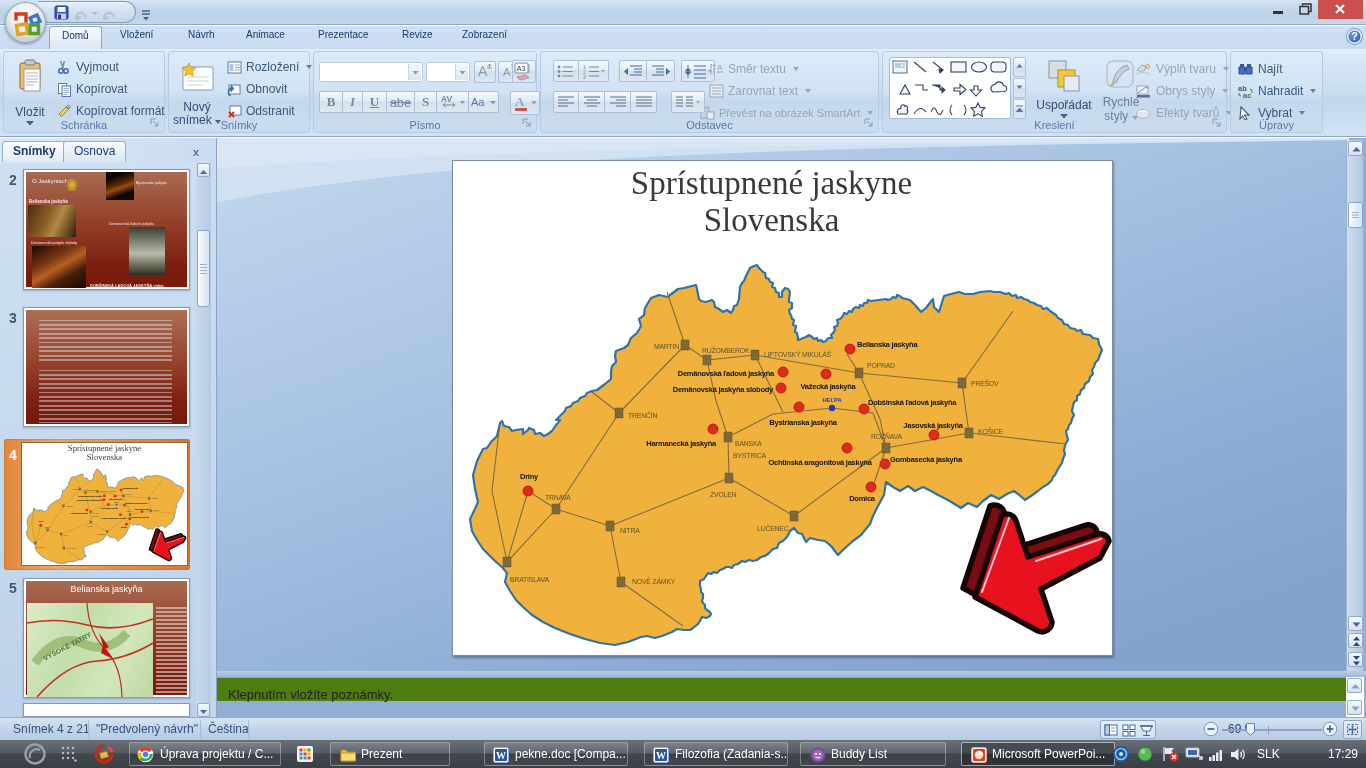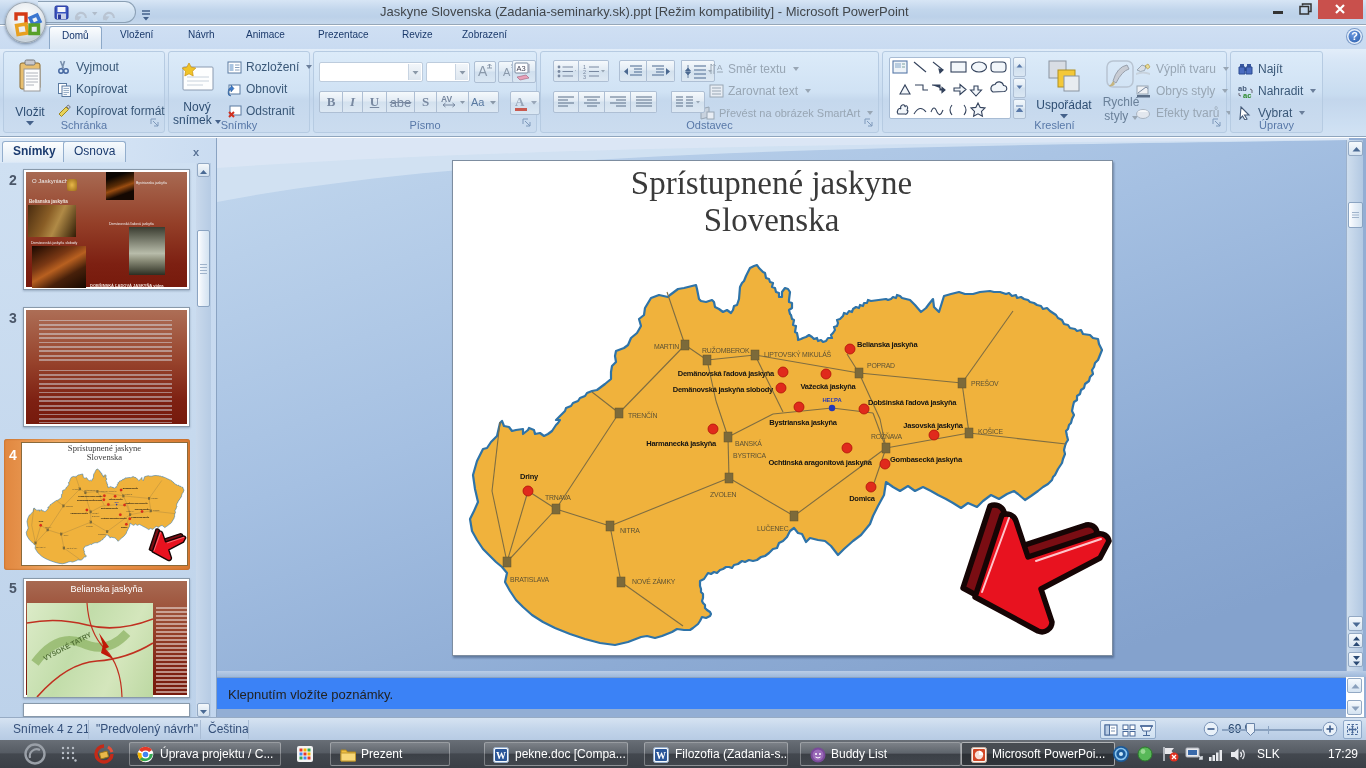--- a/index.html
+++ b/index.html
@@ -52,21 +52,21 @@
 #thumbzone{position:absolute;left:0;top:25px;width:196px;height:554px;background:linear-gradient(#cfe0f2,#bdd2ea);}
 .thumb{position:absolute;left:23px;width:167px;background:#fff;border:1px solid #8899aa;box-shadow:0 1px 2px rgba(60,80,110,.35);overflow:hidden;}
 .thumbnum{position:absolute;left:6px;width:14px;font-size:14px;font-weight:bold;color:#4a5668;text-align:center;z-index:6;}
 #pscroll{position:absolute;left:196px;top:25px;width:15px;height:554px;background:linear-gradient(90deg,#c9d9ec,#b6cbe4);}
 #editarea{left:217px;top:0;width:1132px;height:533px;
  background:linear-gradient(168deg,#d8e5f4 0%,#c2d5ec 30%,#9fbbdd 60%,#8aa8d0 85%,#84a2cc 100%);}
 #vscroll{left:1346px;top:2px;width:17px;height:531px;background:linear-gradient(90deg,#cfdeee,#b2c8e2);border-left:1px solid #9db2cc;}
 .scbtn{position:absolute;left:1px;width:15px;height:15px;background:linear-gradient(#f6fafd,#d5e3f1);border:1px solid #93a9c4;border-radius:2px;}
 #slide{left:452px;top:22px;width:661px;height:496px;background:#fff;border:1px solid #7d8da0;box-shadow:1px 2px 2px rgba(40,60,90,.45);}
 #notesplit{left:217px;top:533px;width:1149px;height:6px;background:linear-gradient(#b9cde7,#9db8da);}
-#notes{left:217px;top:539px;width:1132px;height:32px;background:#3b82f6;border-top:1px solid #8aa3c2;}
+#notes{left:217px;top:539px;width:1132px;height:24px;background:#4d7c0f;border-top:1px solid #8aa3c2;}
 #notes .ntext{position:absolute;left:11px;top:9px;font-size:13px;color:#222;}
 #nscroll{left:1346px;top:539px;width:18px;height:40px;background:#fff;}
 
 
 #statusbar{left:0;top:717px;width:1366px;height:23px;
  background:linear-gradient(#d6e3f2 0%,#c3d5ea 50%,#b7cbe4 100%);border-top:1px solid #97abc4;
  font-size:12px;color:#35507a;}
 .sbitem{position:absolute;top:4px;}
 .sbsep{position:absolute;top:2px;width:1px;height:19px;background:#a9bcd4;}
 
@@ -89,21 +89,20 @@
 .odrow.dim2{color:#98a6b4;}
 .fgrp{position:absolute;display:flex;}
 .fb{display:inline-flex;align-items:center;justify-content:center;height:22px;border:1px solid #aebfd4;border-left-width:0;background:linear-gradient(#f5f9fc,#e2ebf4 45%,#d3e1ee 50%,#dde8f3);font-size:13px;color:#7888a0;font-family:"Liberation Sans",sans-serif;}
 .fgrp .fb:first-child{border-left-width:1px;border-radius:2px 0 0 2px;}
 .fgrp .fb:last-child{border-radius:0 2px 2px 0;}
 </style></head>
 <body>
 <div id="root">
 
 <div class="abs" id="titlebar"></div>
-<div class="abs" id="titletext">Jaskyne Slovenska (Zadania-seminarky.sk).ppt [Režim kompatibility] - Microsoft PowerPoint</div>
 <div class="abs" id="qat">
 <svg width="16" height="16" style="position:absolute;left:16px;top:3px;">
         <rect x="1" y="1" width="13" height="13" rx="1.5" fill="#3a55c0" stroke="#26379a"></rect>
         <rect x="3.5" y="2" width="8" height="5" fill="#f4f6fa"></rect>
         <rect x="3" y="8.5" width="9" height="5.5" fill="#c8d0e8"></rect>
         <rect x="4" y="9.5" width="3" height="4.5" fill="#2a3a9a"></rect>
       </svg>
 <svg width="16" height="14" style="position:absolute;left:36px;top:5px;">
         <path d="M12,11 a5,5 0 1 0 -9.5,2" fill="none" stroke="#b9c4d2" stroke-width="2.2"></path>
         <path d="M1,9 l3,5 3.5,-4.5z" fill="#b9c4d2"></path>
@@ -957,21 +956,21 @@
         <span class="tbtxt">pekne.doc [Compa...</span>
       </div>
  <div class="tbtn" style="left:644px;width:144px;">
         <svg width="16" height="16" style="position:absolute;left:8px;top:4px;">
           <rect x="0.5" y="0.5" width="15" height="15" rx="2" fill="#f4f8fc" stroke="#9ab0cc"></rect>
           <rect x="2" y="2" width="12" height="12" rx="1" fill="#2b579a"></rect>
           <text x="3" y="12" font-size="10" font-weight="bold" fill="#fff" font-family="Liberation Serif,serif">W</text>
         </svg>
         <span class="tbtxt">Filozofia (Zadania-s...</span>
       </div>
- <div class="tbtn" style="left:800px;width:161px;">
+ <div class="tbtn" style="left:800px;width:146px;">
  <svg width="16" height="16" style="position:absolute;left:9px;top:4px;">
           <circle cx="8" cy="8" r="7.5" fill="#7a4a9a"></circle>
           <circle cx="8" cy="8" r="5.5" fill="#9a6ab8"></circle>
           <circle cx="6" cy="7" r="1" fill="#fff"></circle>
           <circle cx="10" cy="7" r="1" fill="#fff"></circle>
           <path d="M5.5,10 q2.5,2 5,0" stroke="#fff" fill="none"></path>
         </svg>
  <span class="tbtxt">Buddy List</span>
       </div>
  <div class="tbtn active" style="left:961px;width:154px;">

